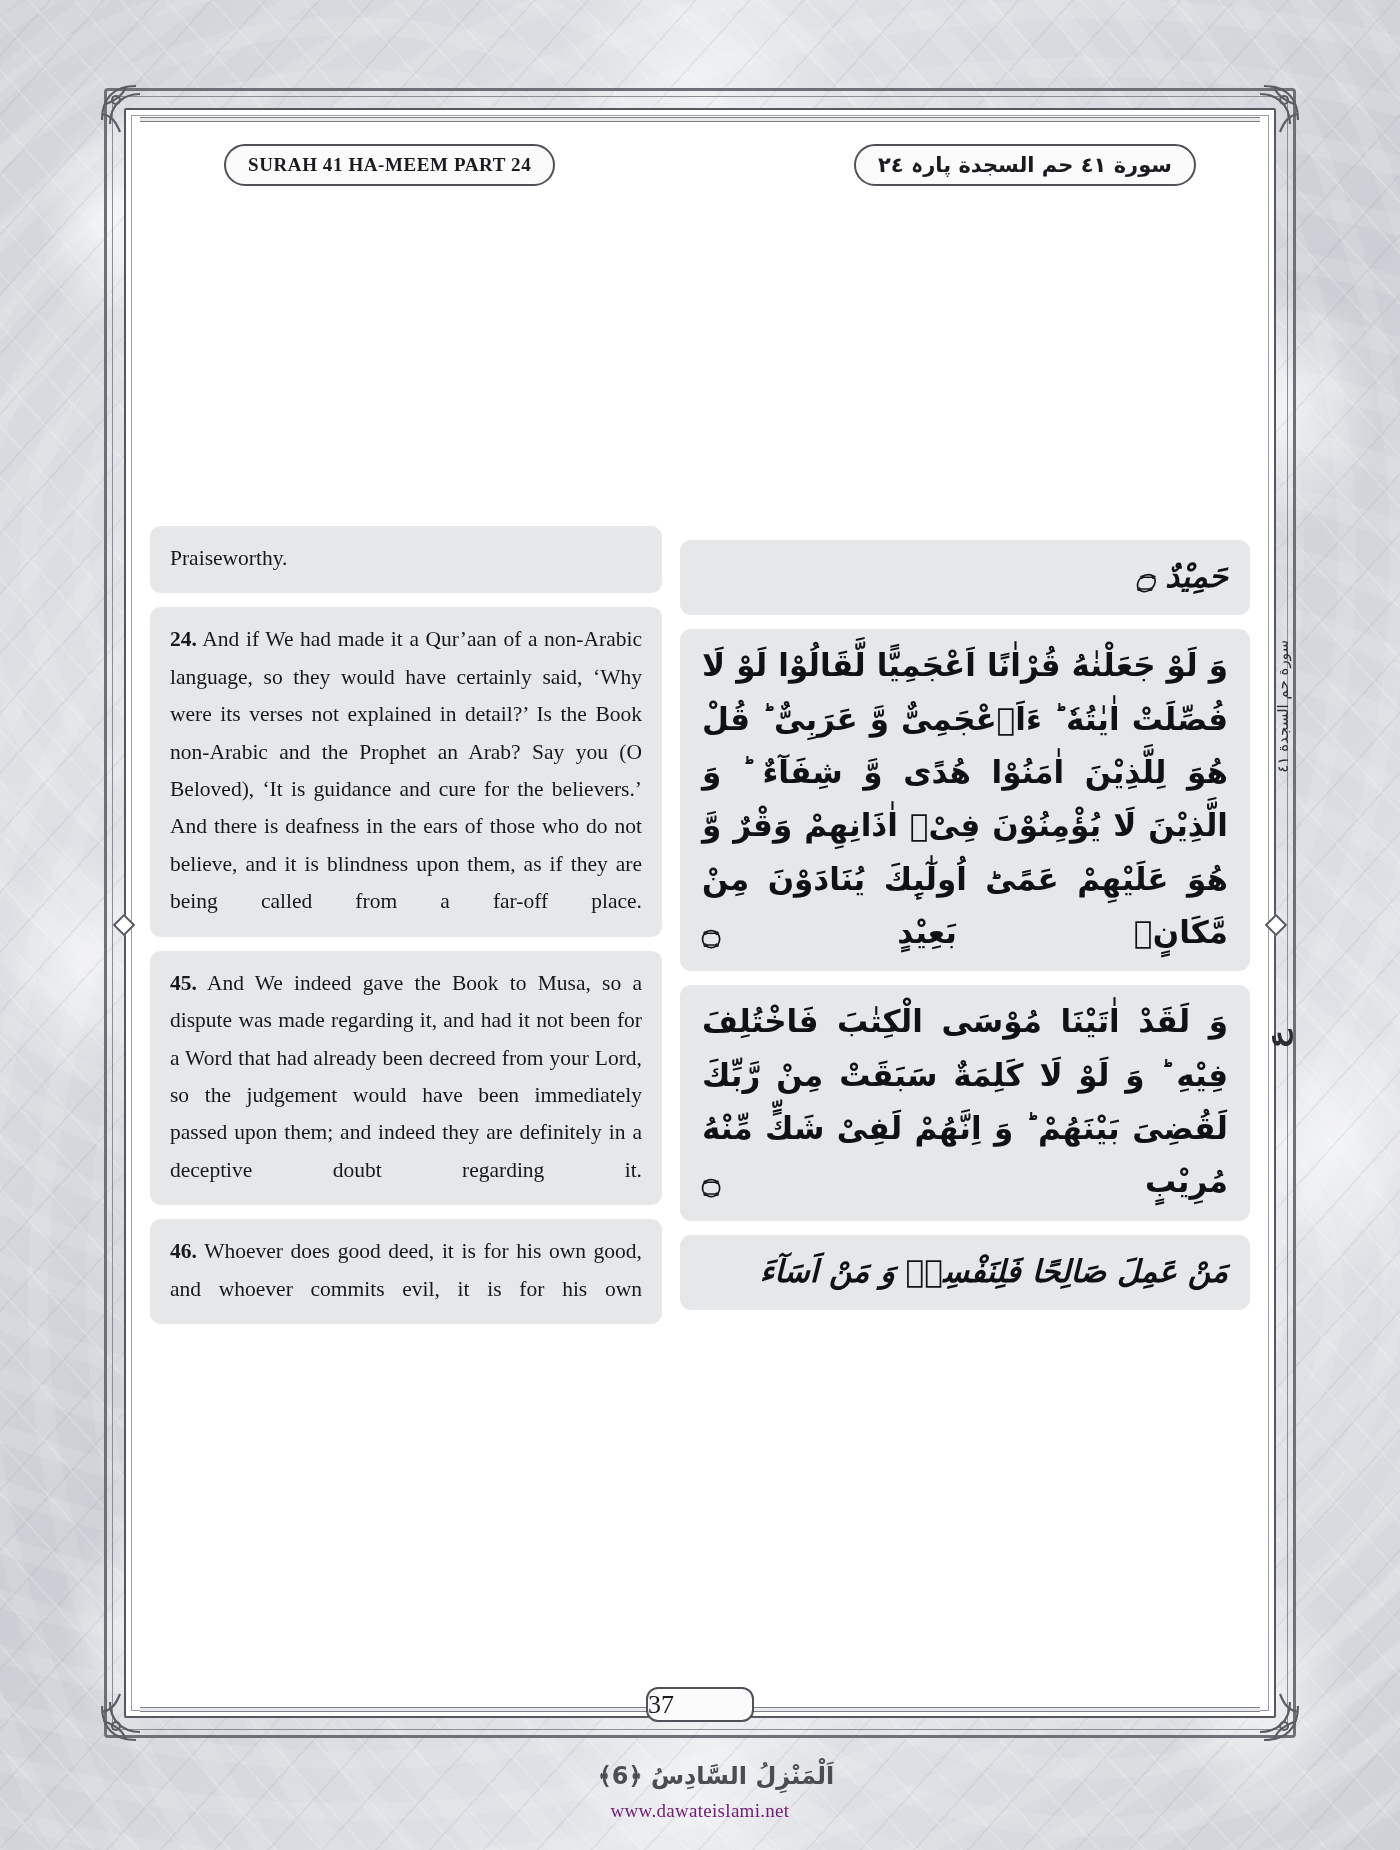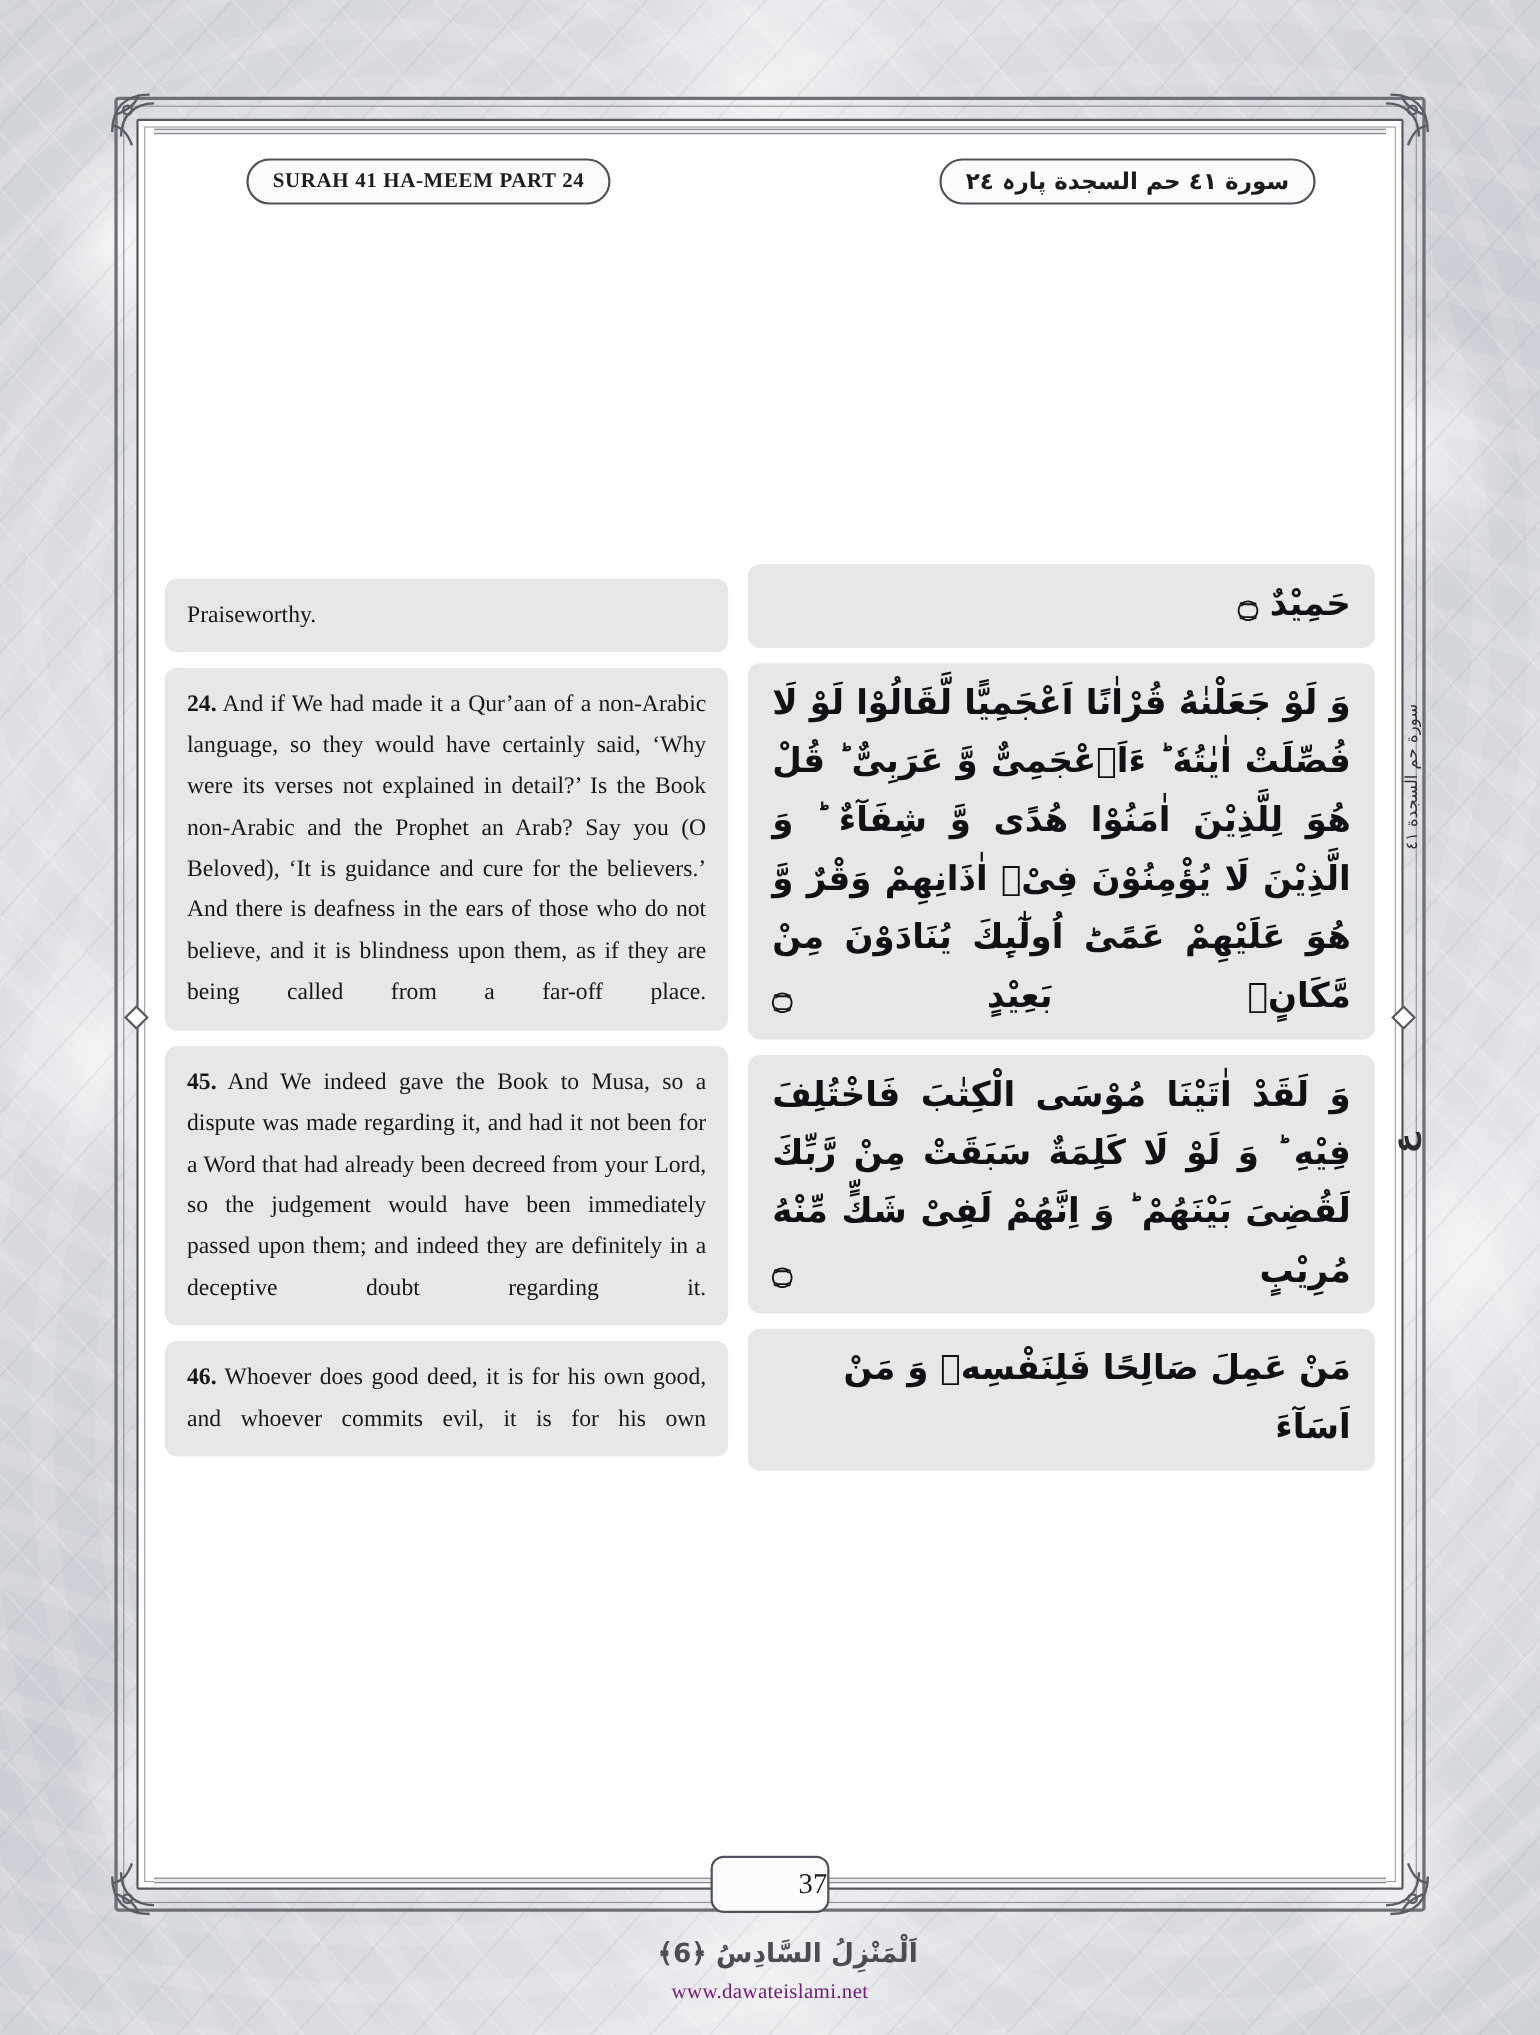--- a/index.html
+++ b/index.html
@@ -157,21 +157,21 @@
   .verse-ar {
     font-family: "DejaVu Sans", sans-serif;
     direction: rtl;
     text-align: justify;
     text-align-last: justify;
     font-size: 31px;
     line-height: 1.72;
     color: #101114;
     font-weight: bold;
   }
-  .verse-ar.single { text-align: right; text-align-last: right; }
+  .verse-ar.single { text-align: right; text-align-last: right; font-style: italic; }
 
   
   .side-note {
     position: absolute;
     right: 108px;
     font-family: "DejaVu Sans", sans-serif;
     direction: rtl;
     color: #2b2d31;
     writing-mode: vertical-rl;
     transform: rotate(180deg);
@@ -192,27 +192,27 @@
     height: 5px;
     border-top: 1px solid #7b7f85;
     border-bottom: 1px solid #7b7f85;
     background: #e9eaec;
   }
   .page-pill {
     position: absolute;
     left: 50%;
     transform: translateX(-50%);
     top: -1px;
-    width: 108px; height: 52px;
+    width: 108px; height: 35px;
     border: 2px solid #4e5258;
     border-radius: 12px;
     background: #fbfbfc;
     display: flex;
     align-items: center;
-    justify-content: flex-end;
+    justify-content: flex-start;
   }
   .page-num {
     font-family: "Liberation Serif", serif;
     font-size: 26px;
     font-weight: normal;
     color: #1b1c1f;
   }
 
   .footer-arabic {
     position: absolute;

